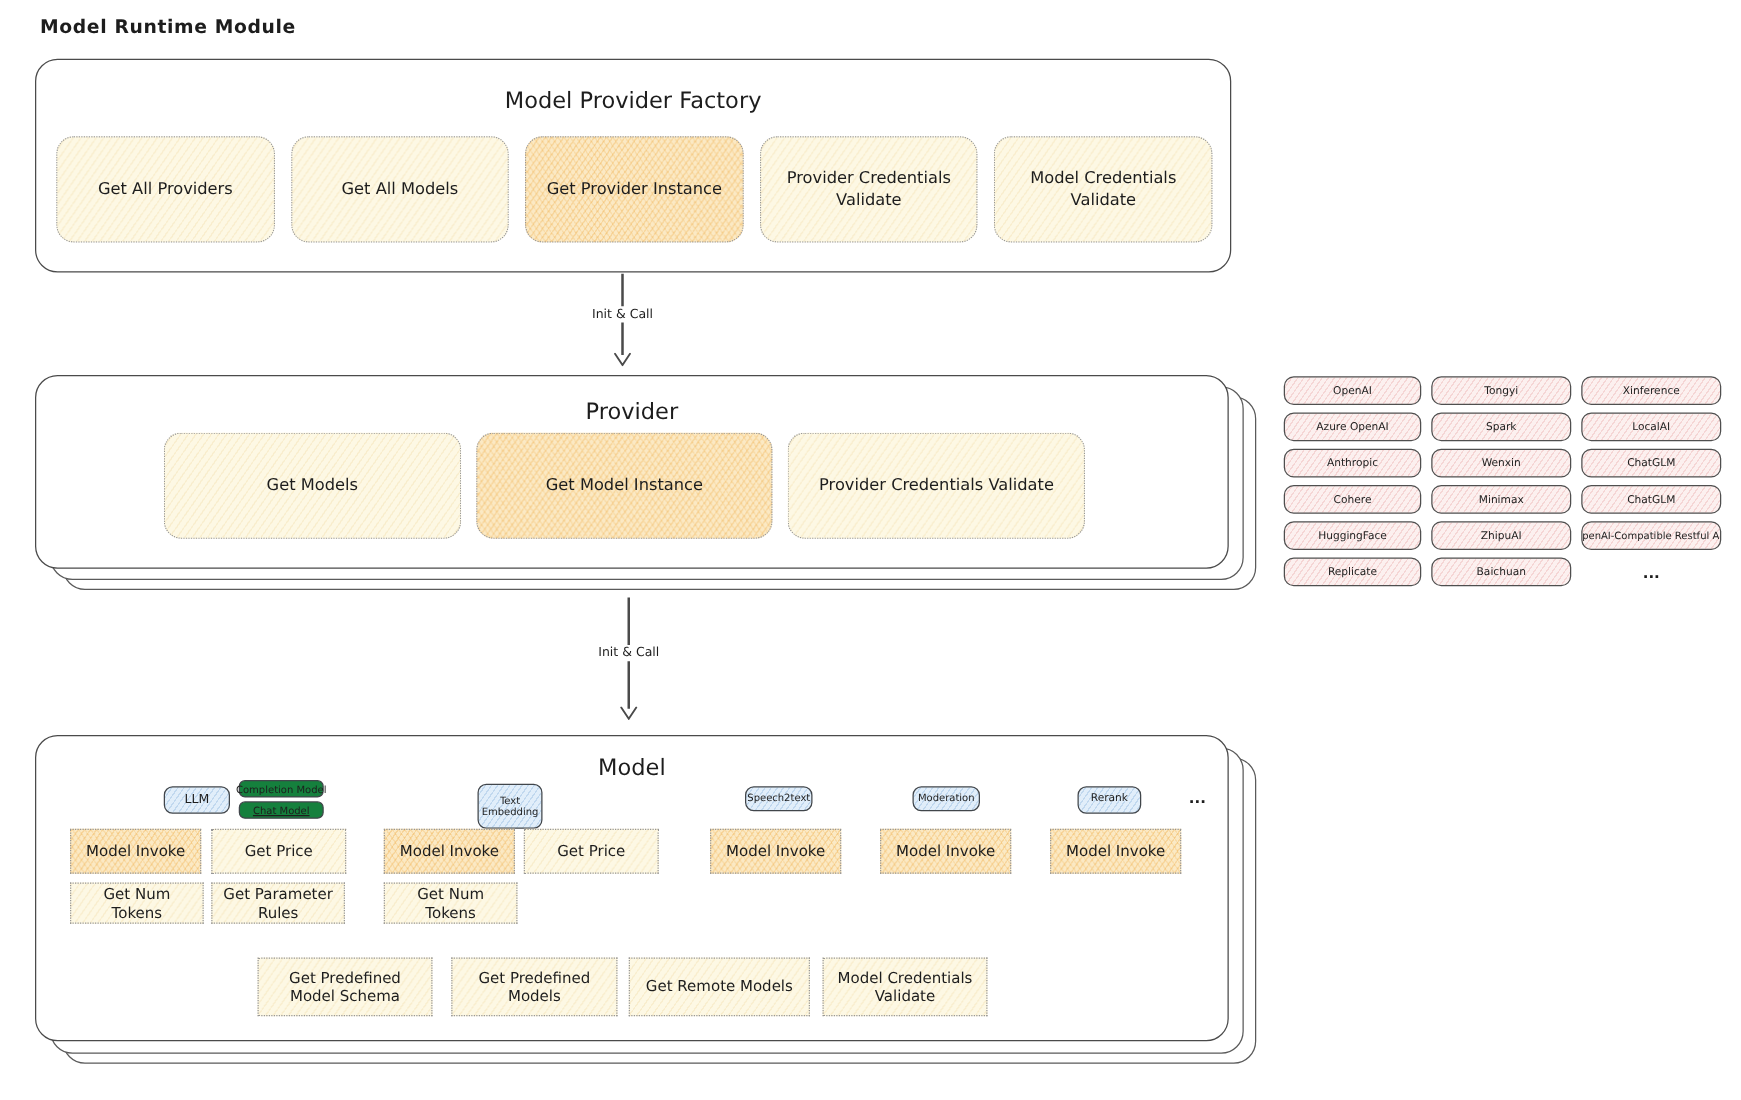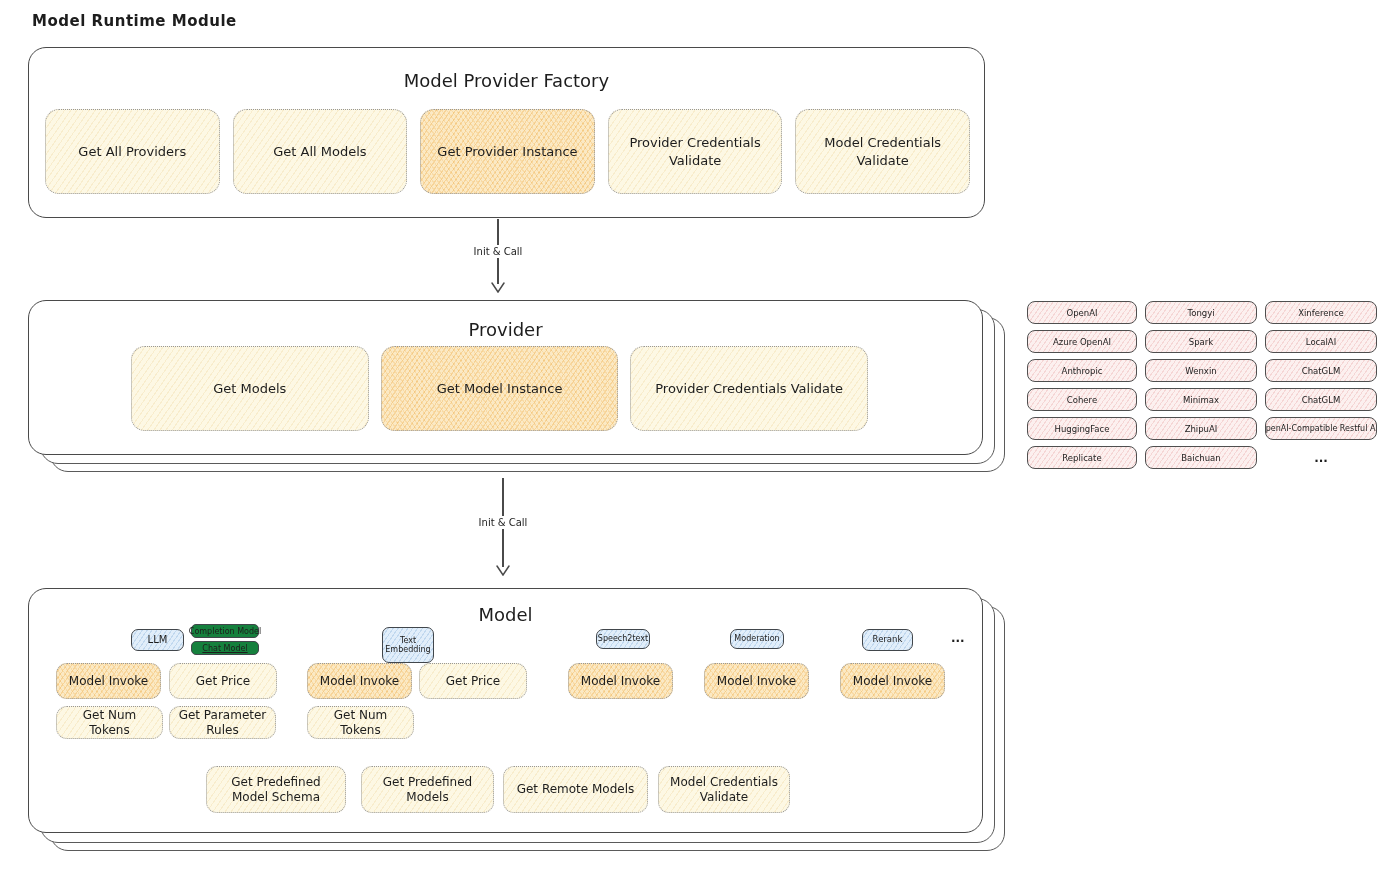--- a/index.html
+++ b/index.html
@@ -86,21 +86,21 @@
     position:absolute; border:1.3px solid #41464b; border-radius:7px;
     display:flex; align-items:center; justify-content:center; text-align:center;
     font-size:8.5px; line-height:1.15; padding:0 3px;
   }
   .chip-white {
     position:absolute; background:#15803d; border:1.2px solid #41464b; border-radius:5px;
     display:flex; align-items:center; justify-content:center;
     font-size:8px; white-space:nowrap;
   }
   .mbtn {
-    position:absolute; border:1.4px dotted #979797; border-radius:11px;
+    position:absolute; border:1.4px dotted #979797; border-radius:0;
     display:flex; align-items:center; justify-content:center; text-align:center;
     font-size:12px; line-height:1.25; padding:0 6px;
   }
   .dots { position:absolute; font-size:12px; font-weight:bold; }
 </style>
 </head>
 <body>
 
 <div class="canvas">
 

